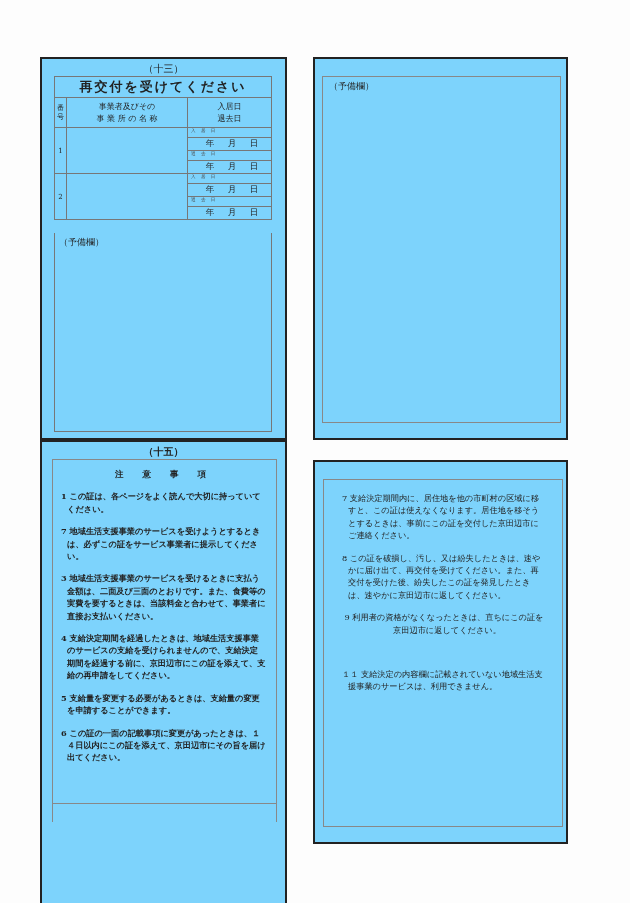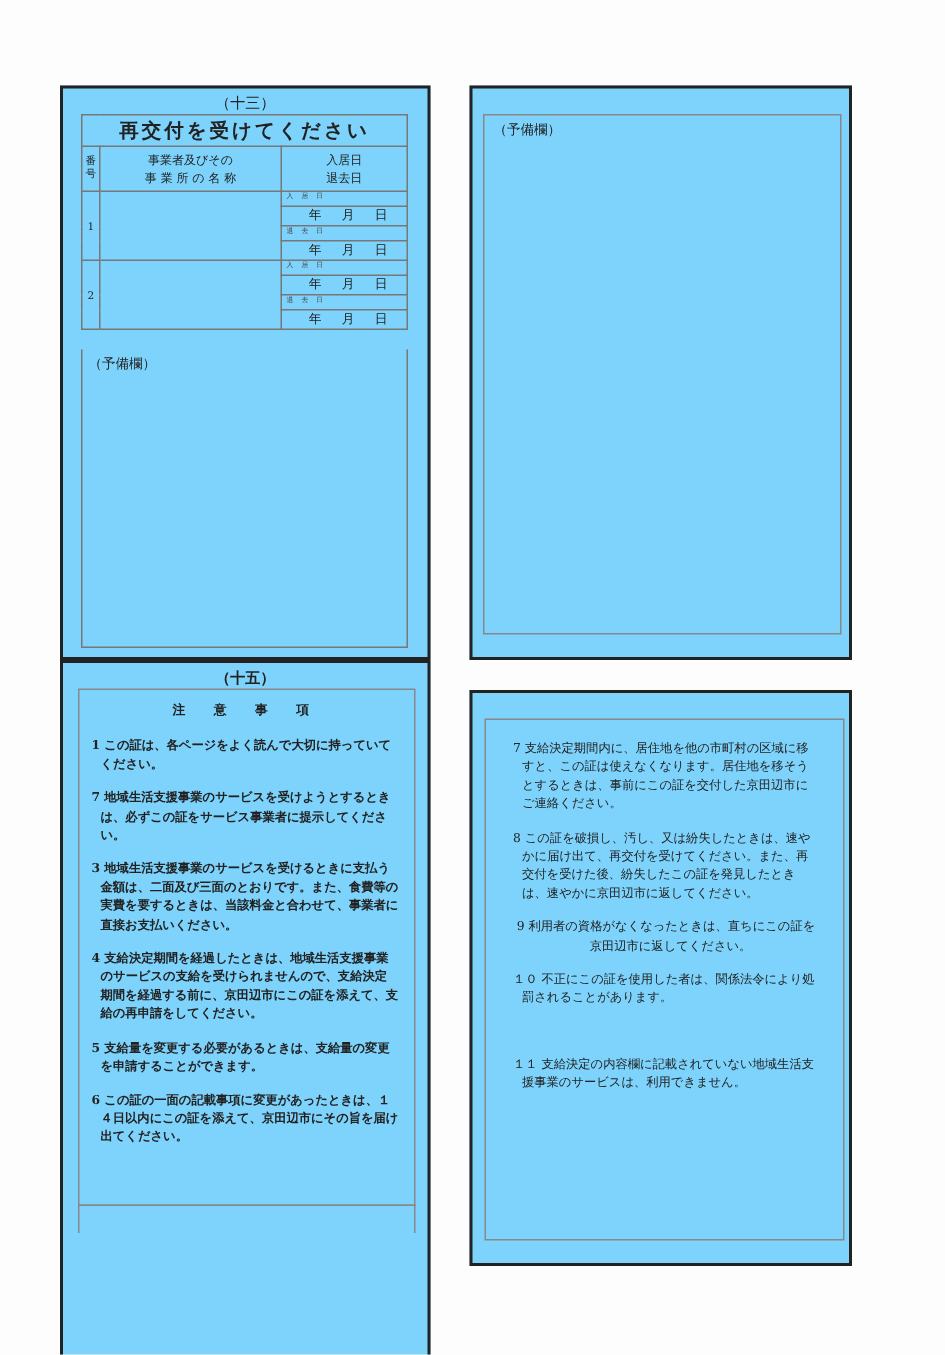--- a/index.html
+++ b/index.html
@@ -97,16 +97,15 @@
     <div class="item">6 この証の一面の記載事項に変更があったときは、１４日以内にこの証を添えて、京田辺市にその旨を届け出てください。</div>
   </div>
   <div class="inner" style="left:10px;top:361px;width:225px;height:19px;border-bottom:none;"></div>
 </div>
 
 <div class="panel" style="left:313px;top:460px;width:255px;height:384px;">
   <div class="inner notes" style="left:8px;top:17px;width:240px;height:348px;padding-top:12px;">
     <div class="item" style="padding-left:24px;padding-right:16px;">7 支給決定期間内に、居住地を他の市町村の区域に移すと、この証は使えなくなります。居住地を移そうとするときは、事前にこの証を交付した京田辺市にご連絡ください。</div>
     <div class="item" style="padding-left:24px;padding-right:16px;">8 この証を破損し、汚し、又は紛失したときは、速やかに届け出て、再交付を受けてください。また、再交付を受けた後、紛失したこの証を発見したときは、速やかに京田辺市に返してください。</div>
     <div class="item" style="padding-left:24px;padding-right:16px;text-align:center;">9 利用者の資格がなくなったときは、直ちにこの証を京田辺市に返してください。</div>
-    <div class="item" style="padding-left:24px;padding-right:16px;">１０ 不正にこの証を使用した者は、関係法令により処罰されることがあります。</div>
     <div class="item" style="padding-left:24px;padding-right:16px;margin-top:32px;">１１ 支給決定の内容欄に記載されていない地域生活支援事業のサービスは、利用できません。</div>
   </div>
 </div>
 
 </body></html>

